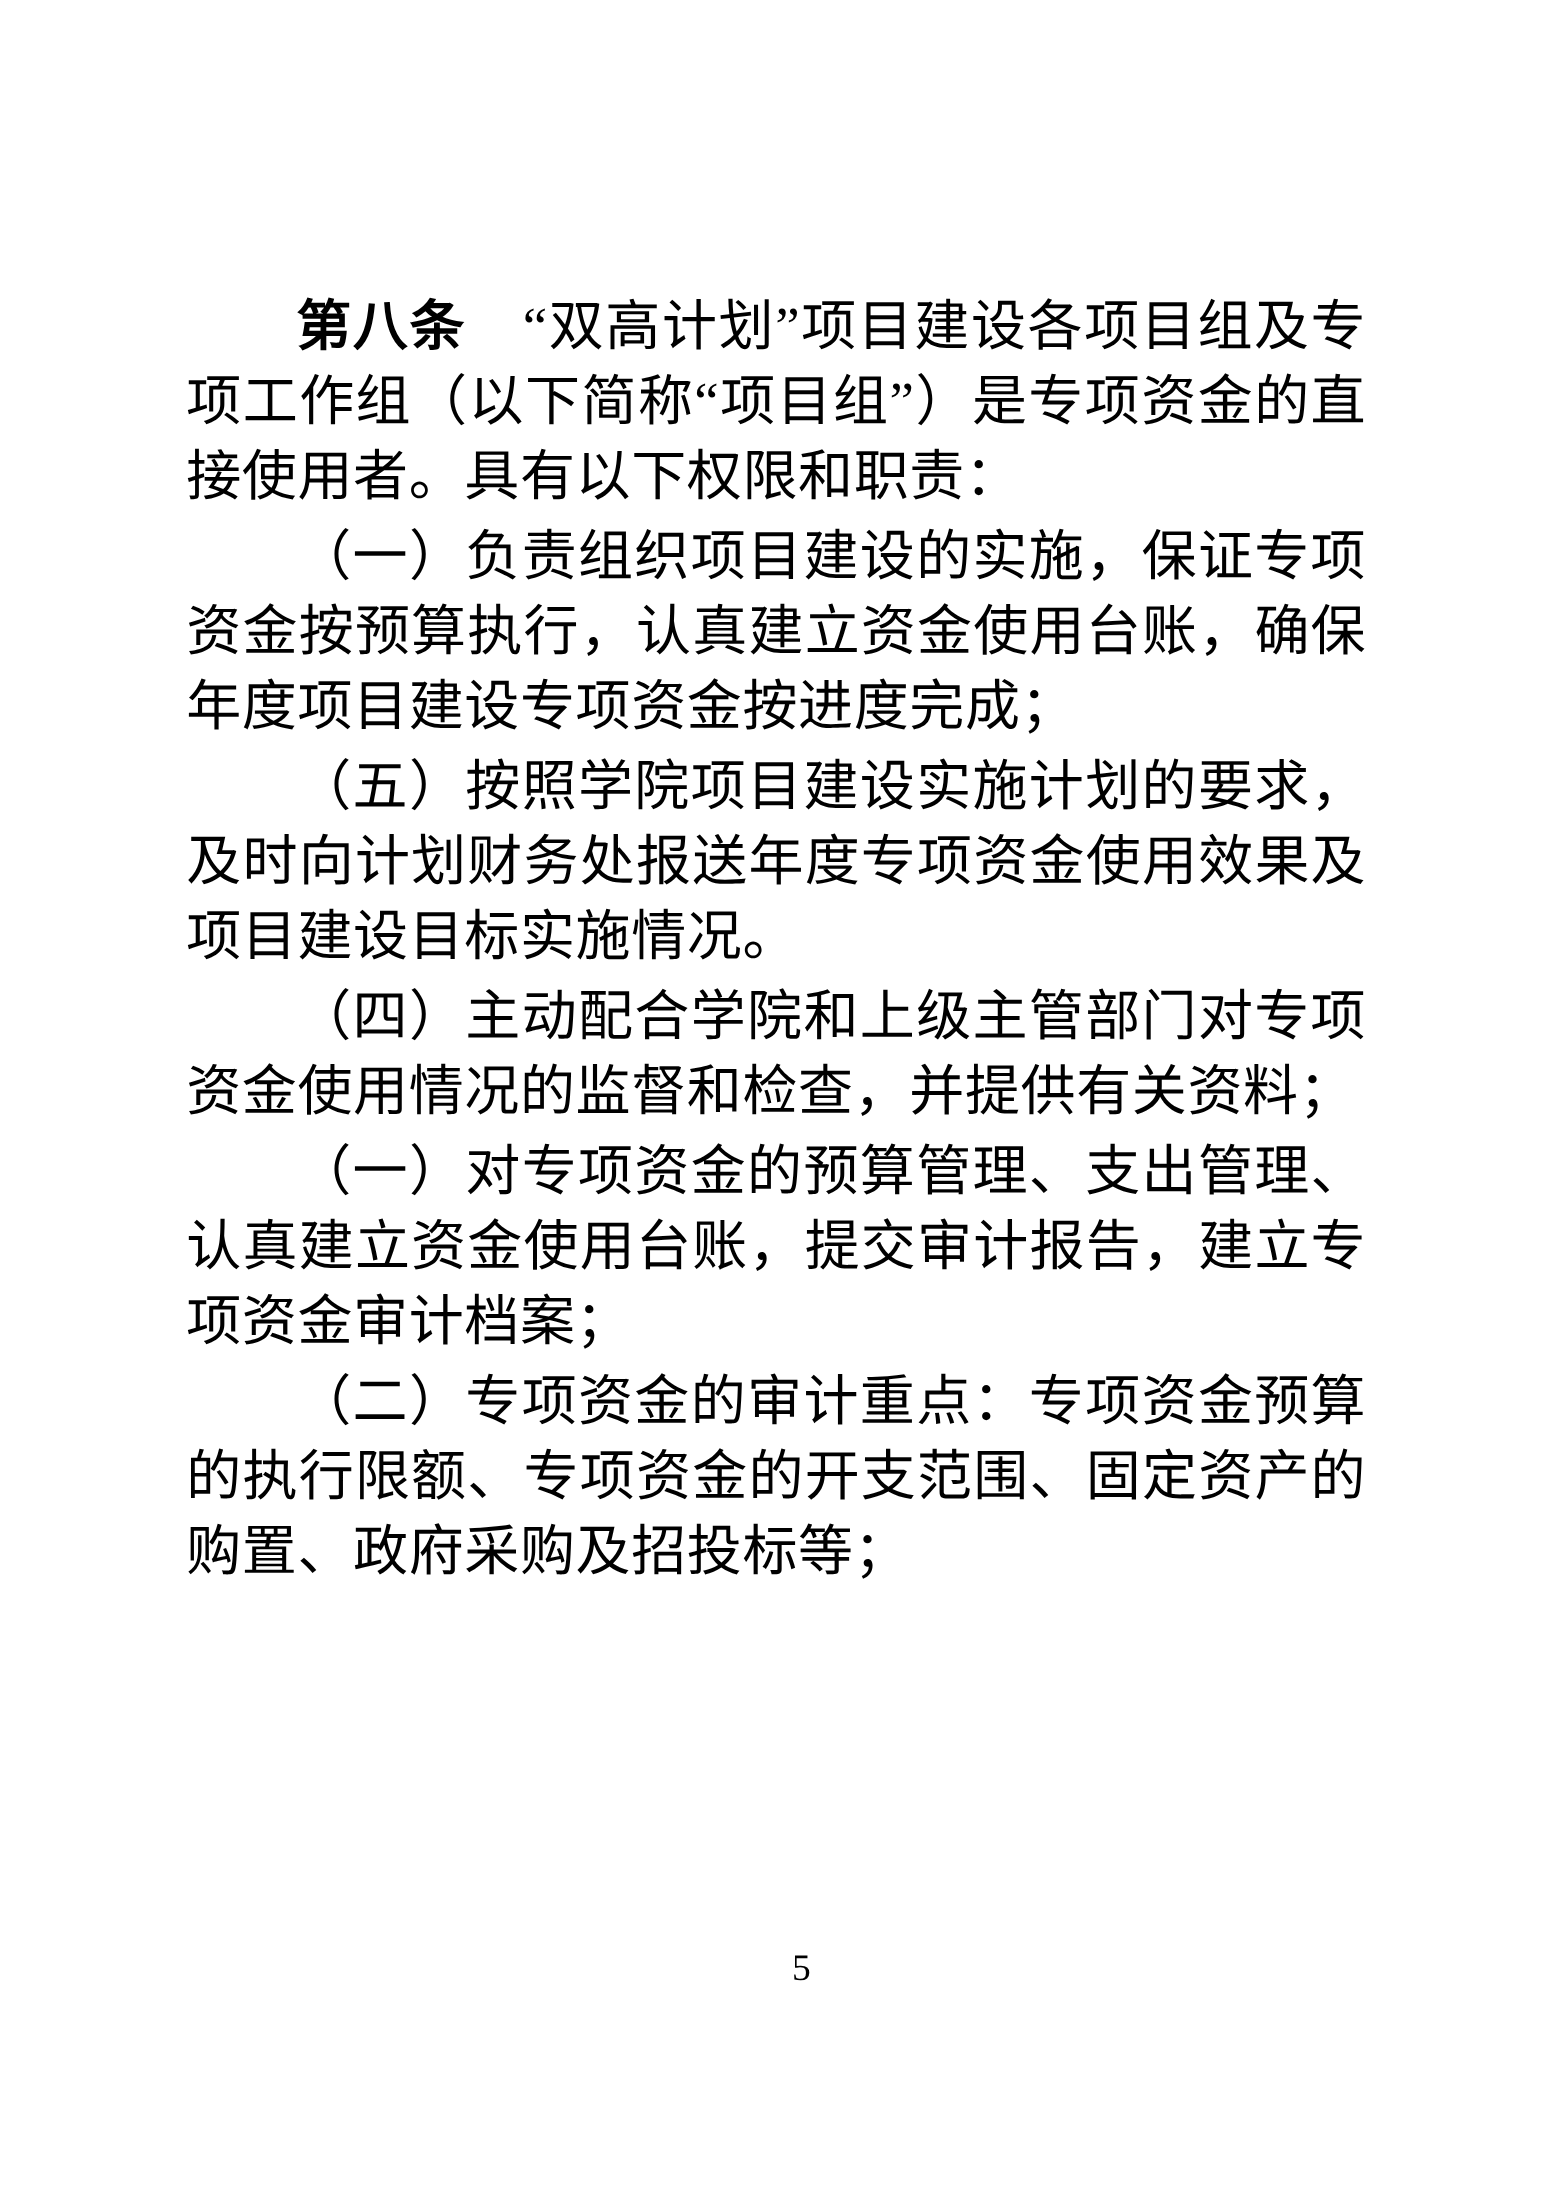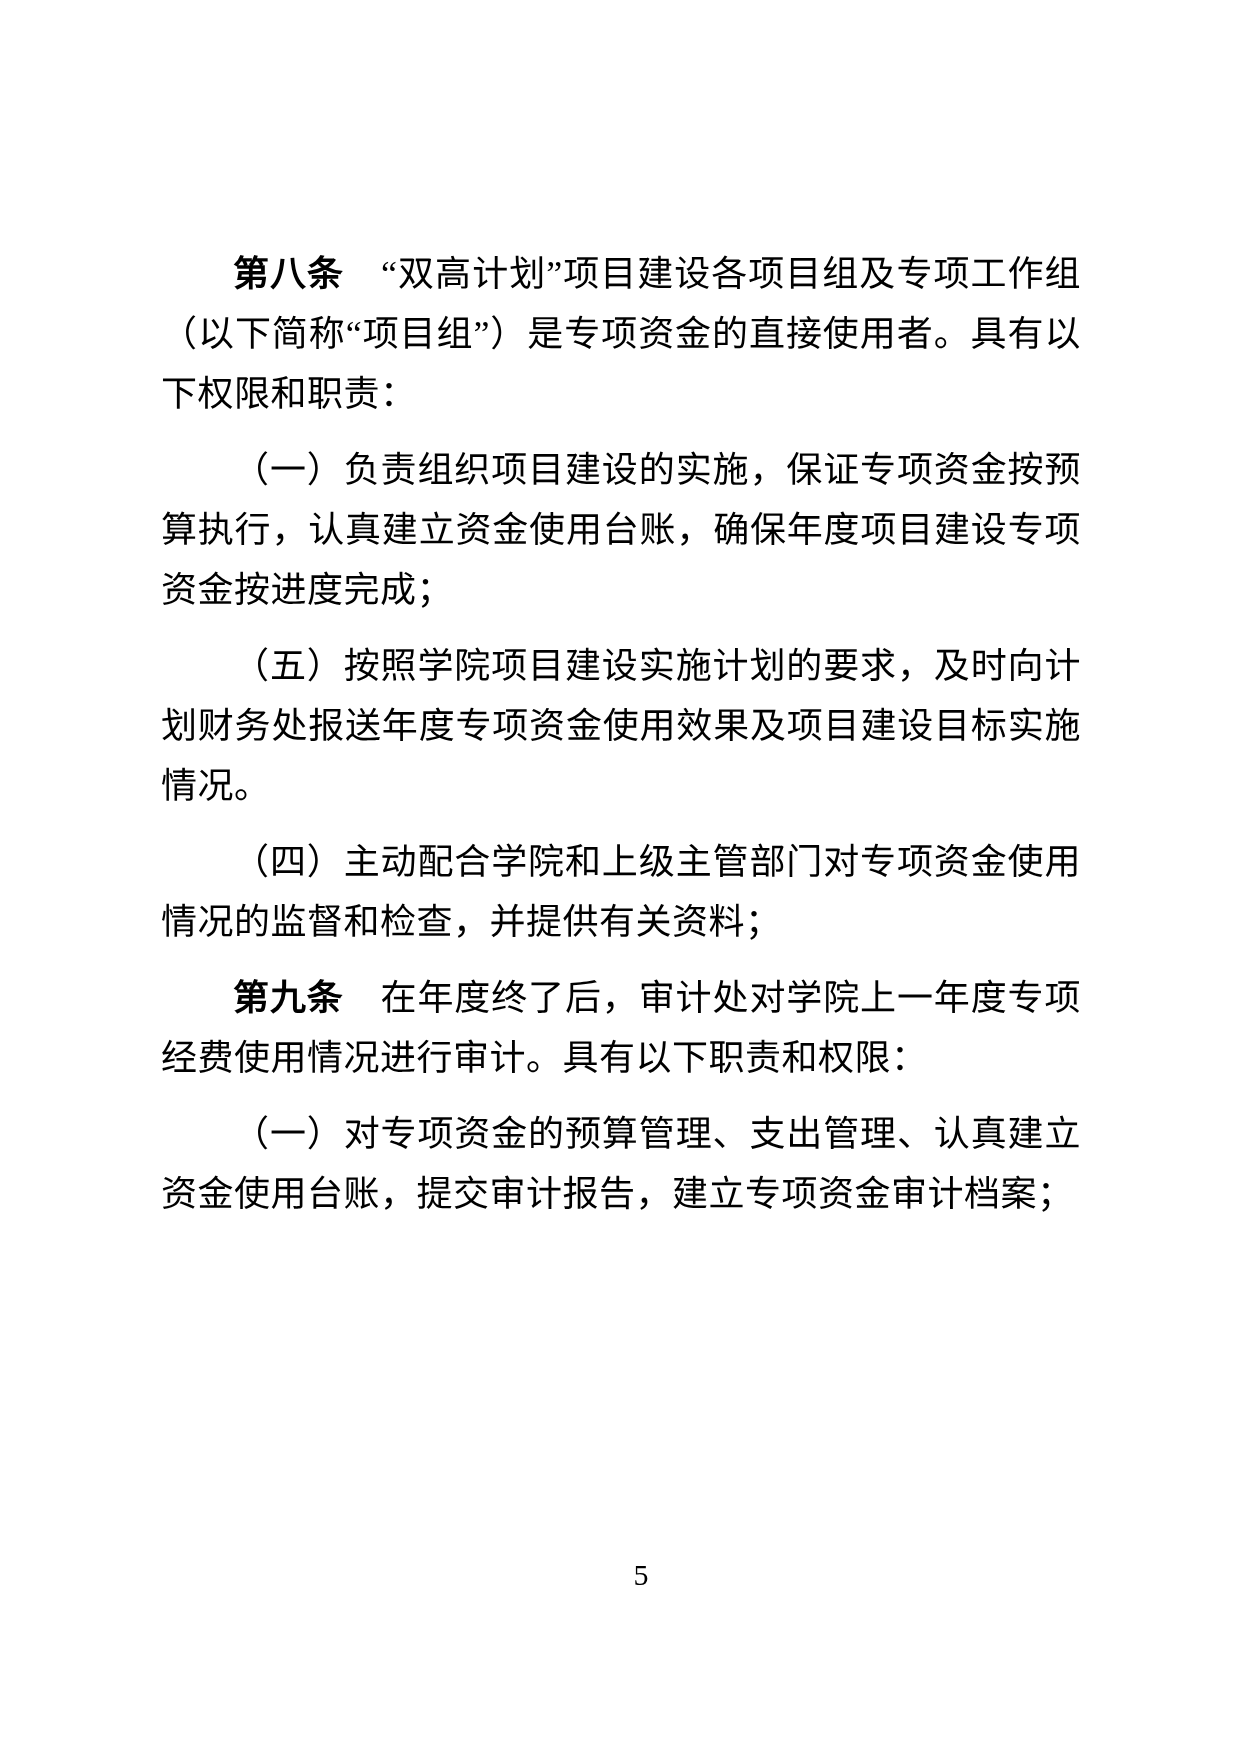--- a/index.html
+++ b/index.html
@@ -23,22 +23,22 @@
     height: 1754px;
     background: #ffffff;
   }
   .doc-body {
     position: absolute;
     left: 145px;
     top: 228px;
     width: 952px;
   }
   .para {
-    margin: 16px;
-    font-size: 36px;
+    margin: 4px;
+    font-size: 44px;
     line-height: 60px;
     letter-spacing: 0.5px;
     text-align: justify;
     text-indent: 2em;
     word-break: break-all;
   }
   .para .lead {
     font-weight: bold;
   }
   .page-footer {
@@ -58,19 +58,19 @@
 </style>
 </head>
 <body>
 
 <div class="page">
   <main class="doc-body" id="doc-body">
       <p class="para"><b class="lead">第八条</b>　“双高计划”项目建设各项目组及专项工作组（以下简称“项目组”）是专项资金的直接使用者。具有以下权限和职责：</p>
       <p class="para">（一）负责组织项目建设的实施，保证专项资金按预算执行，认真建立资金使用台账，确保年度项目建设专项资金按进度完成；</p>
       <p class="para">（五）按照学院项目建设实施计划的要求，及时向计划财务处报送年度专项资金使用效果及项目建设目标实施情况。</p>
       <p class="para">（四）主动配合学院和上级主管部门对专项资金使用情况的监督和检查，并提供有关资料；</p>
-      <p class="para"><b class="lead">第九条</b>　在年度终了后，审计处对学院上一年度专项经费使用情况进行审计。具有以下职责和权限：</p>
       <p class="para">（一）对专项资金的预算管理、支出管理、认真建立资金使用台账，提交审计报告，建立专项资金审计档案；</p>
+      <p class="para">（二）专项资金的审计重点：专项资金预算的执行限额、专项资金的开支范围、固定资产的购置、政府采购及招投标等；</p>
     </main>
   <footer class="page-footer">
     <span class="page-number">5</span>
   </footer>
 </div>
 
 </body></html>

